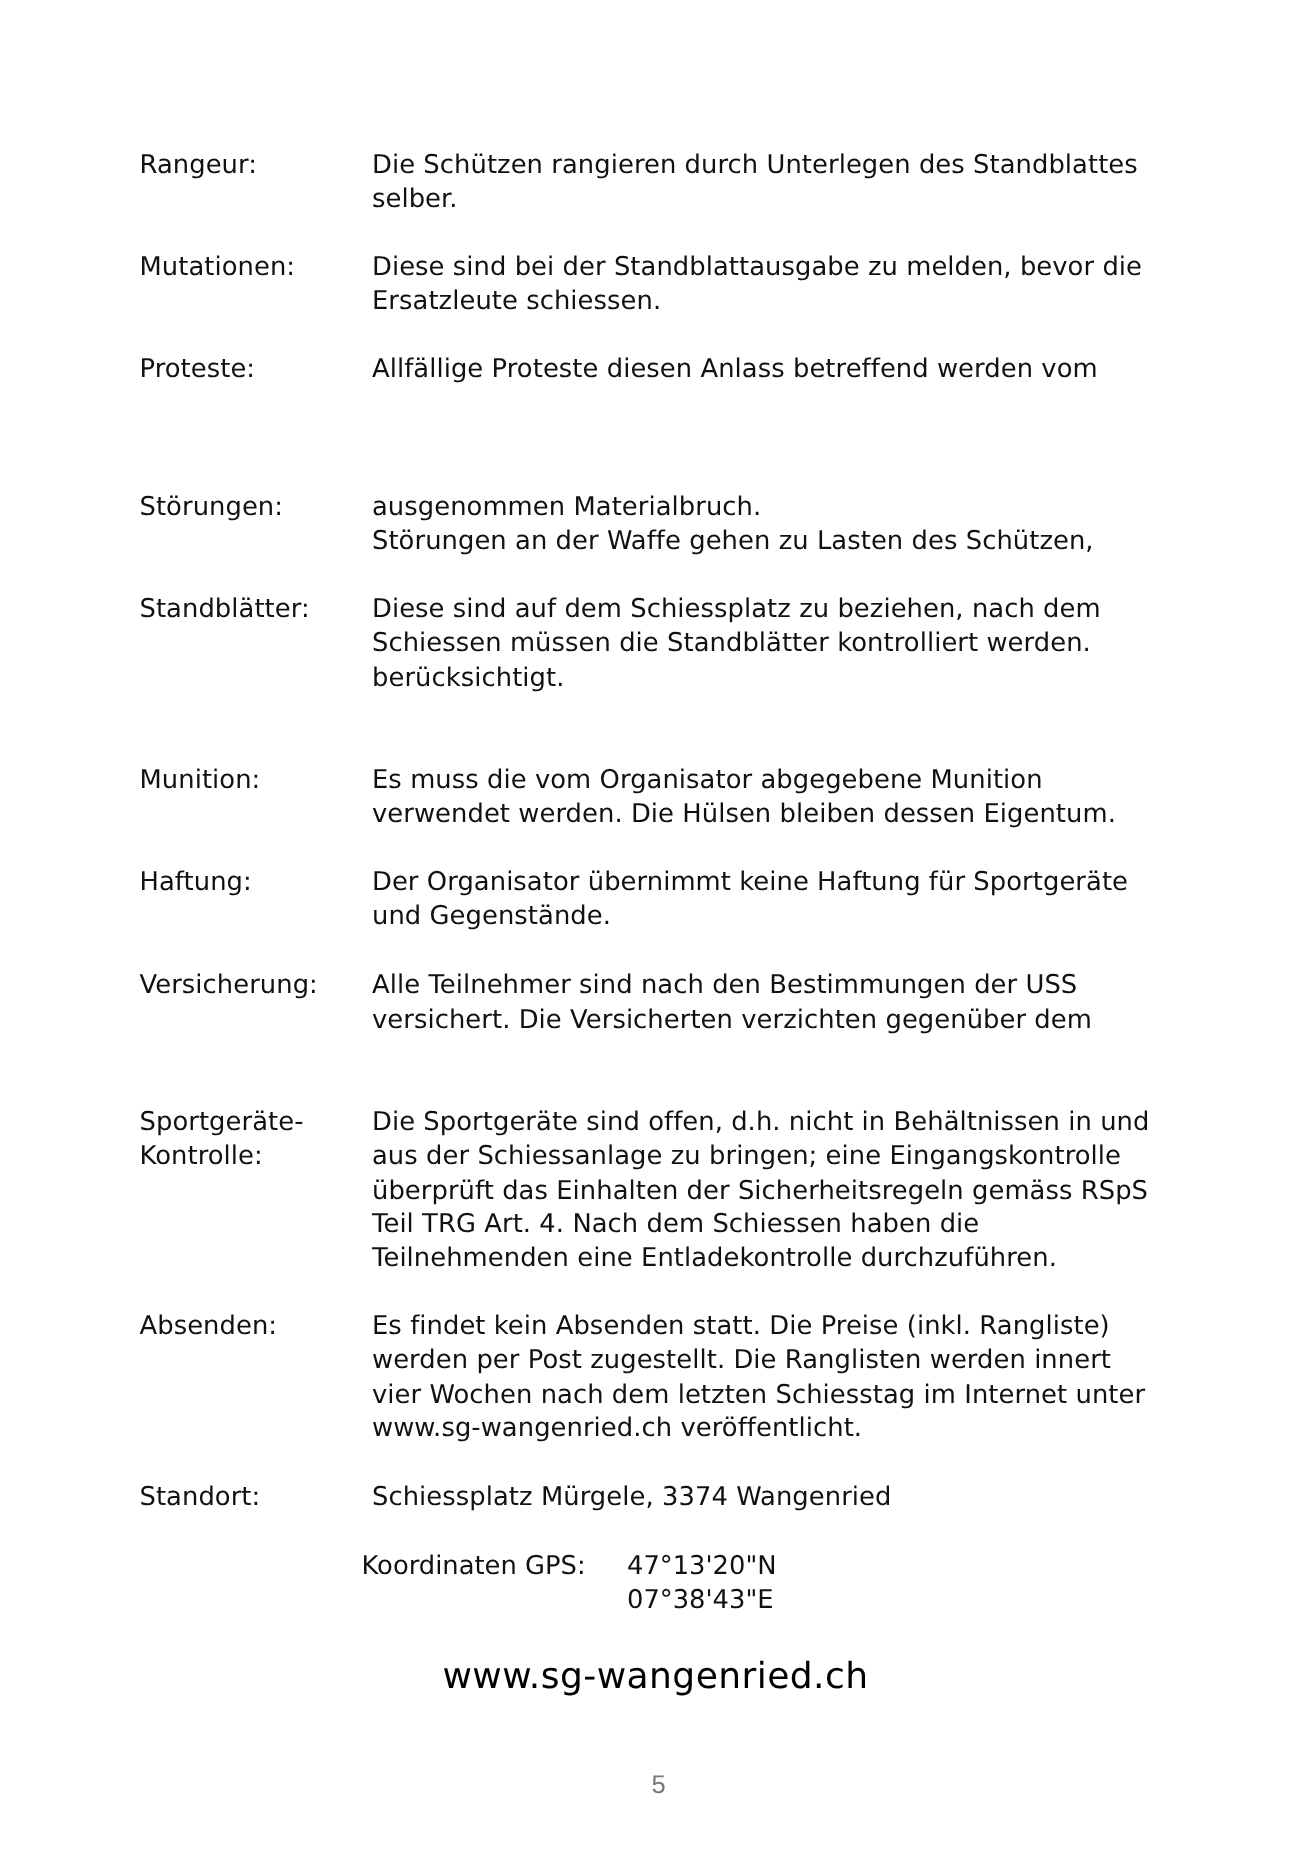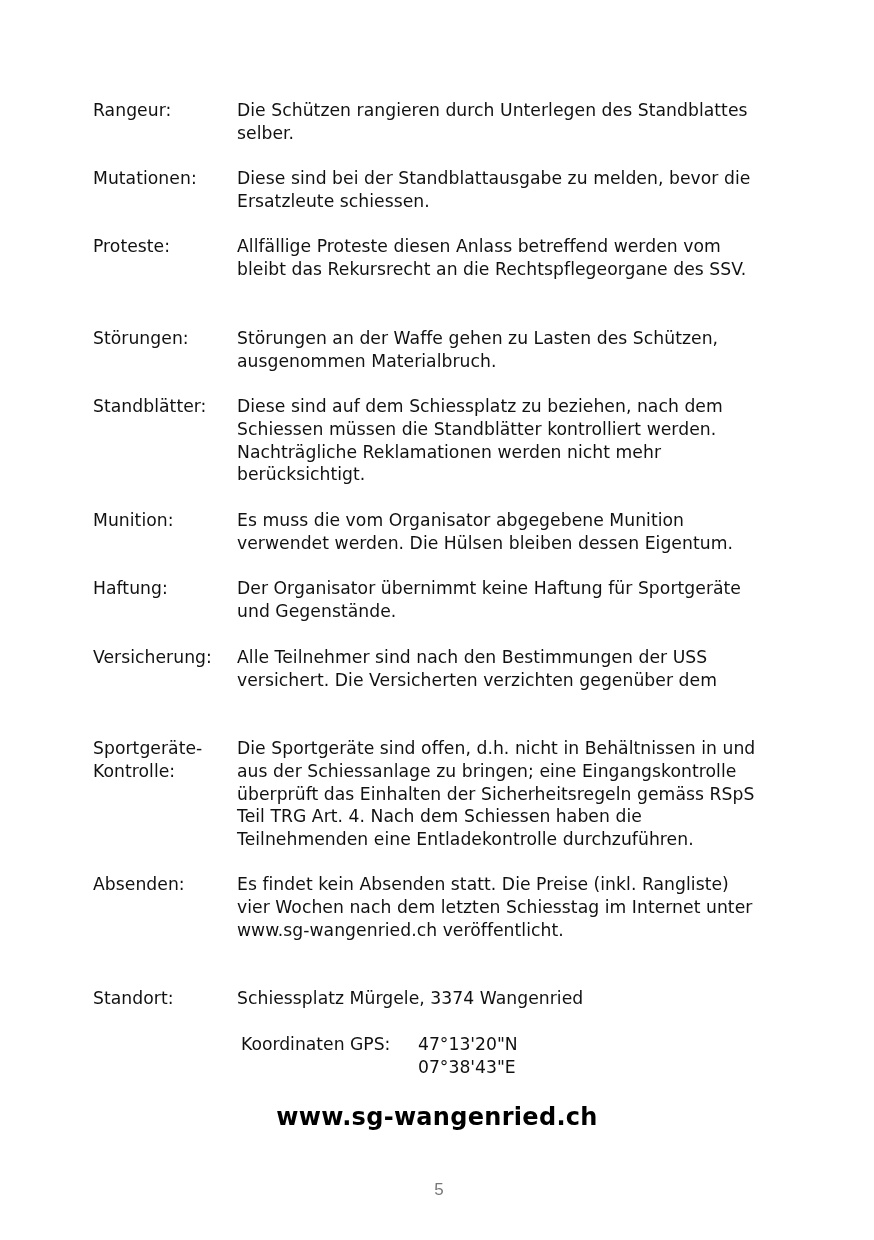--- a/index.html
+++ b/index.html
@@ -31,21 +31,21 @@
     }
     .entry .label {
       position: absolute;
       left: 0;
       top: 0;
       width: 145px;
       white-space: pre-line;
     }
     .entry .text {
       position: absolute;
-      left: 144px;
+      left: 155px;
       top: 0;
       width: 590px;
     }
     .entry .text .line {
       display: block;
       white-space: nowrap;
     }
     .coords {
       position: absolute;
       left: 241px;
@@ -66,21 +66,21 @@
       white-space: nowrap;
     }
     .coords .cvals span { display: block; }
     .website {
       position: absolute;
       left: 0;
       width: 874px;
       top: 1103px;
       text-align: center;
       font-family: "DejaVu Sans", sans-serif;
-      font-weight: bold;
+      font-weight: normal;
       font-size: 24px;
       letter-spacing: 0.3px;
       color: #000000;
     }
     .page-number {
       position: absolute;
       left: 0;
       width: 878px;
       top: 1180px;
       text-align: center;
@@ -107,38 +107,36 @@
     <div class="text">
       <span class="line">Diese sind bei der Standblattausgabe zu melden, bevor die</span>
       <span class="line">Ersatzleute schiessen.</span>
     </div>
   </div>
 
   <div class="entry" style="top:235px;">
     <div class="label">Proteste:</div>
     <div class="text">
       <span class="line">Allfällige Proteste diesen Anlass betreffend werden vom</span>
-      <span class="line">bleibt das Rekursrecht an die Rechtspflegeorgane des SSV.</span>
     </div>
   </div>
 
   <div class="entry" style="top:327px;">
     <div class="label">Störungen:</div>
     <div class="text">
+      <span class="line">ausgenommen Materialbruch.</span>
       <span class="line">Störungen an der Waffe gehen zu Lasten des Schützen,</span>
-      <span class="line">ausgenommen Materialbruch.</span>
     </div>
   </div>
 
   <div class="entry" style="top:395px;">
     <div class="label">Standblätter:</div>
     <div class="text">
       <span class="line">Diese sind auf dem Schiessplatz zu beziehen, nach dem</span>
       <span class="line">Schiessen müssen die Standblätter kontrolliert werden.</span>
-      <span class="line">Nachträgliche Reklamationen werden nicht mehr</span>
       <span class="line">berücksichtigt.</span>
     </div>
   </div>
 
   <div class="entry" style="top:509px;">
     <div class="label">Munition:</div>
     <div class="text">
       <span class="line">Es muss die vom Organisator abgegebene Munition</span>
       <span class="line">verwendet werden. Die Hülsen bleiben dessen Eigentum.</span>
     </div>
@@ -169,20 +167,21 @@
       <span class="line">überprüft das Einhalten der Sicherheitsregeln gemäss RSpS</span>
       <span class="line">Teil TRG Art. 4. Nach dem Schiessen haben die</span>
       <span class="line">Teilnehmenden eine Entladekontrolle durchzuführen.</span>
     </div>
   </div>
 
   <div class="entry" style="top:873px;">
     <div class="label">Absenden:</div>
     <div class="text">
       <span class="line">Es findet kein Absenden statt. Die Preise (inkl. Rangliste)</span>
+      <span class="line">werden per Post zugestellt. Die Ranglisten werden innert</span>
       <span class="line">vier Wochen nach dem letzten Schiesstag im Internet unter</span>
       <span class="line">www.sg-wangenried.ch veröffentlicht.</span>
     </div>
   </div>
 
   <div class="entry" style="top:987px;">
     <div class="label">Standort:</div>
     <div class="text">
       <span class="line">Schiessplatz Mürgele, 3374 Wangenried</span>
     </div>

